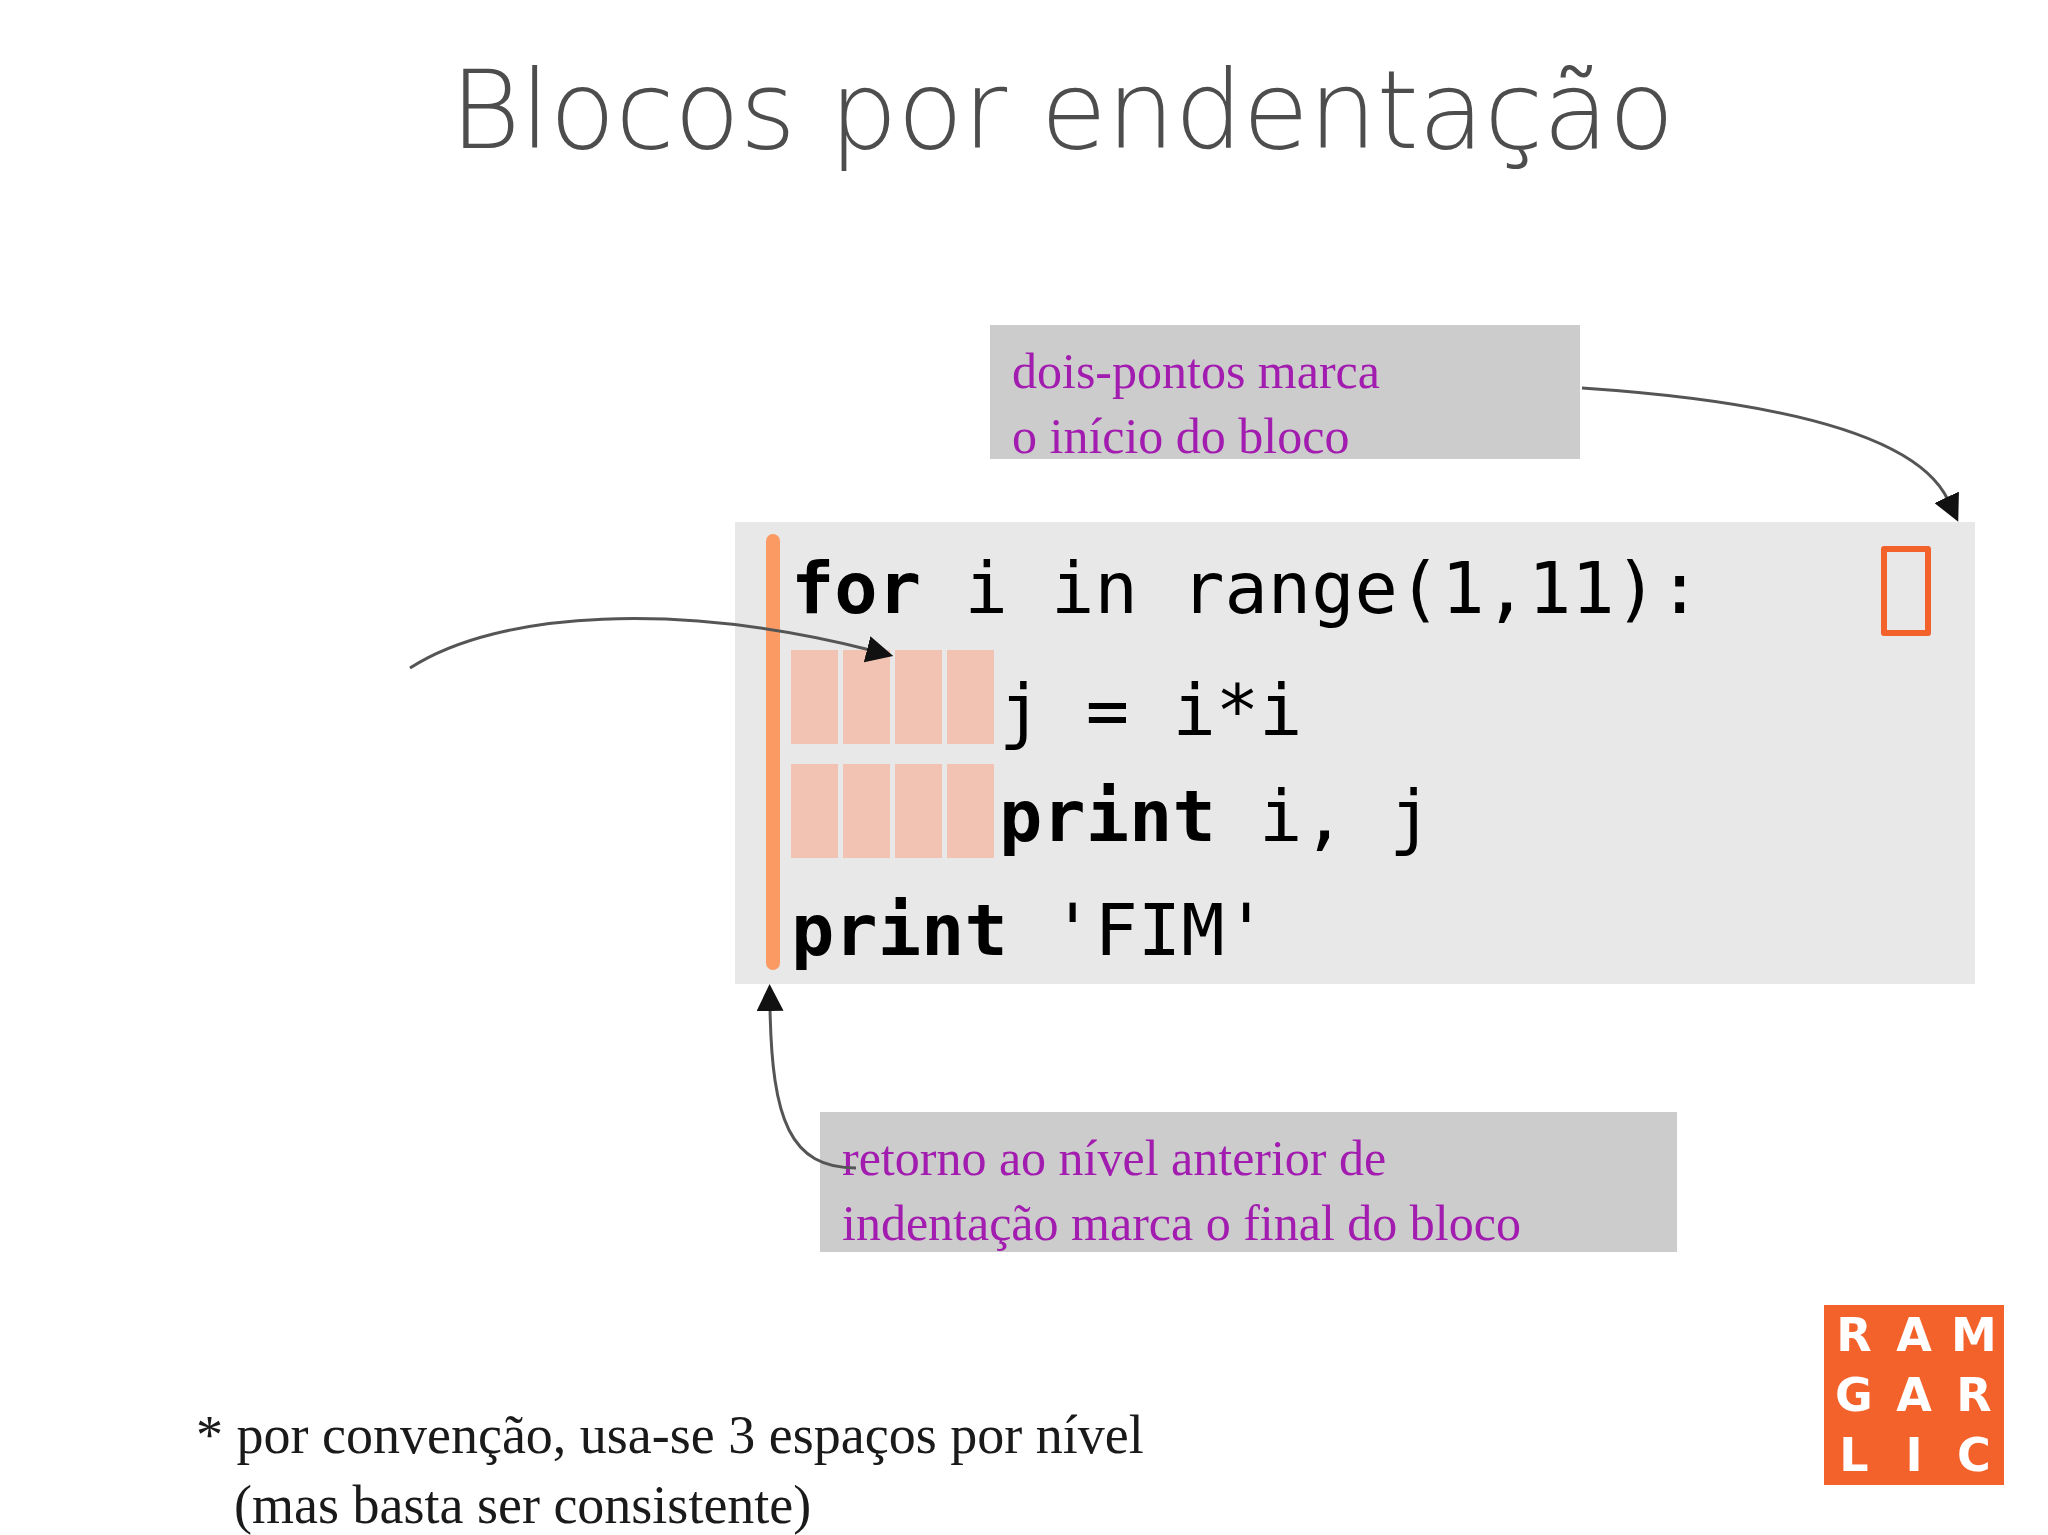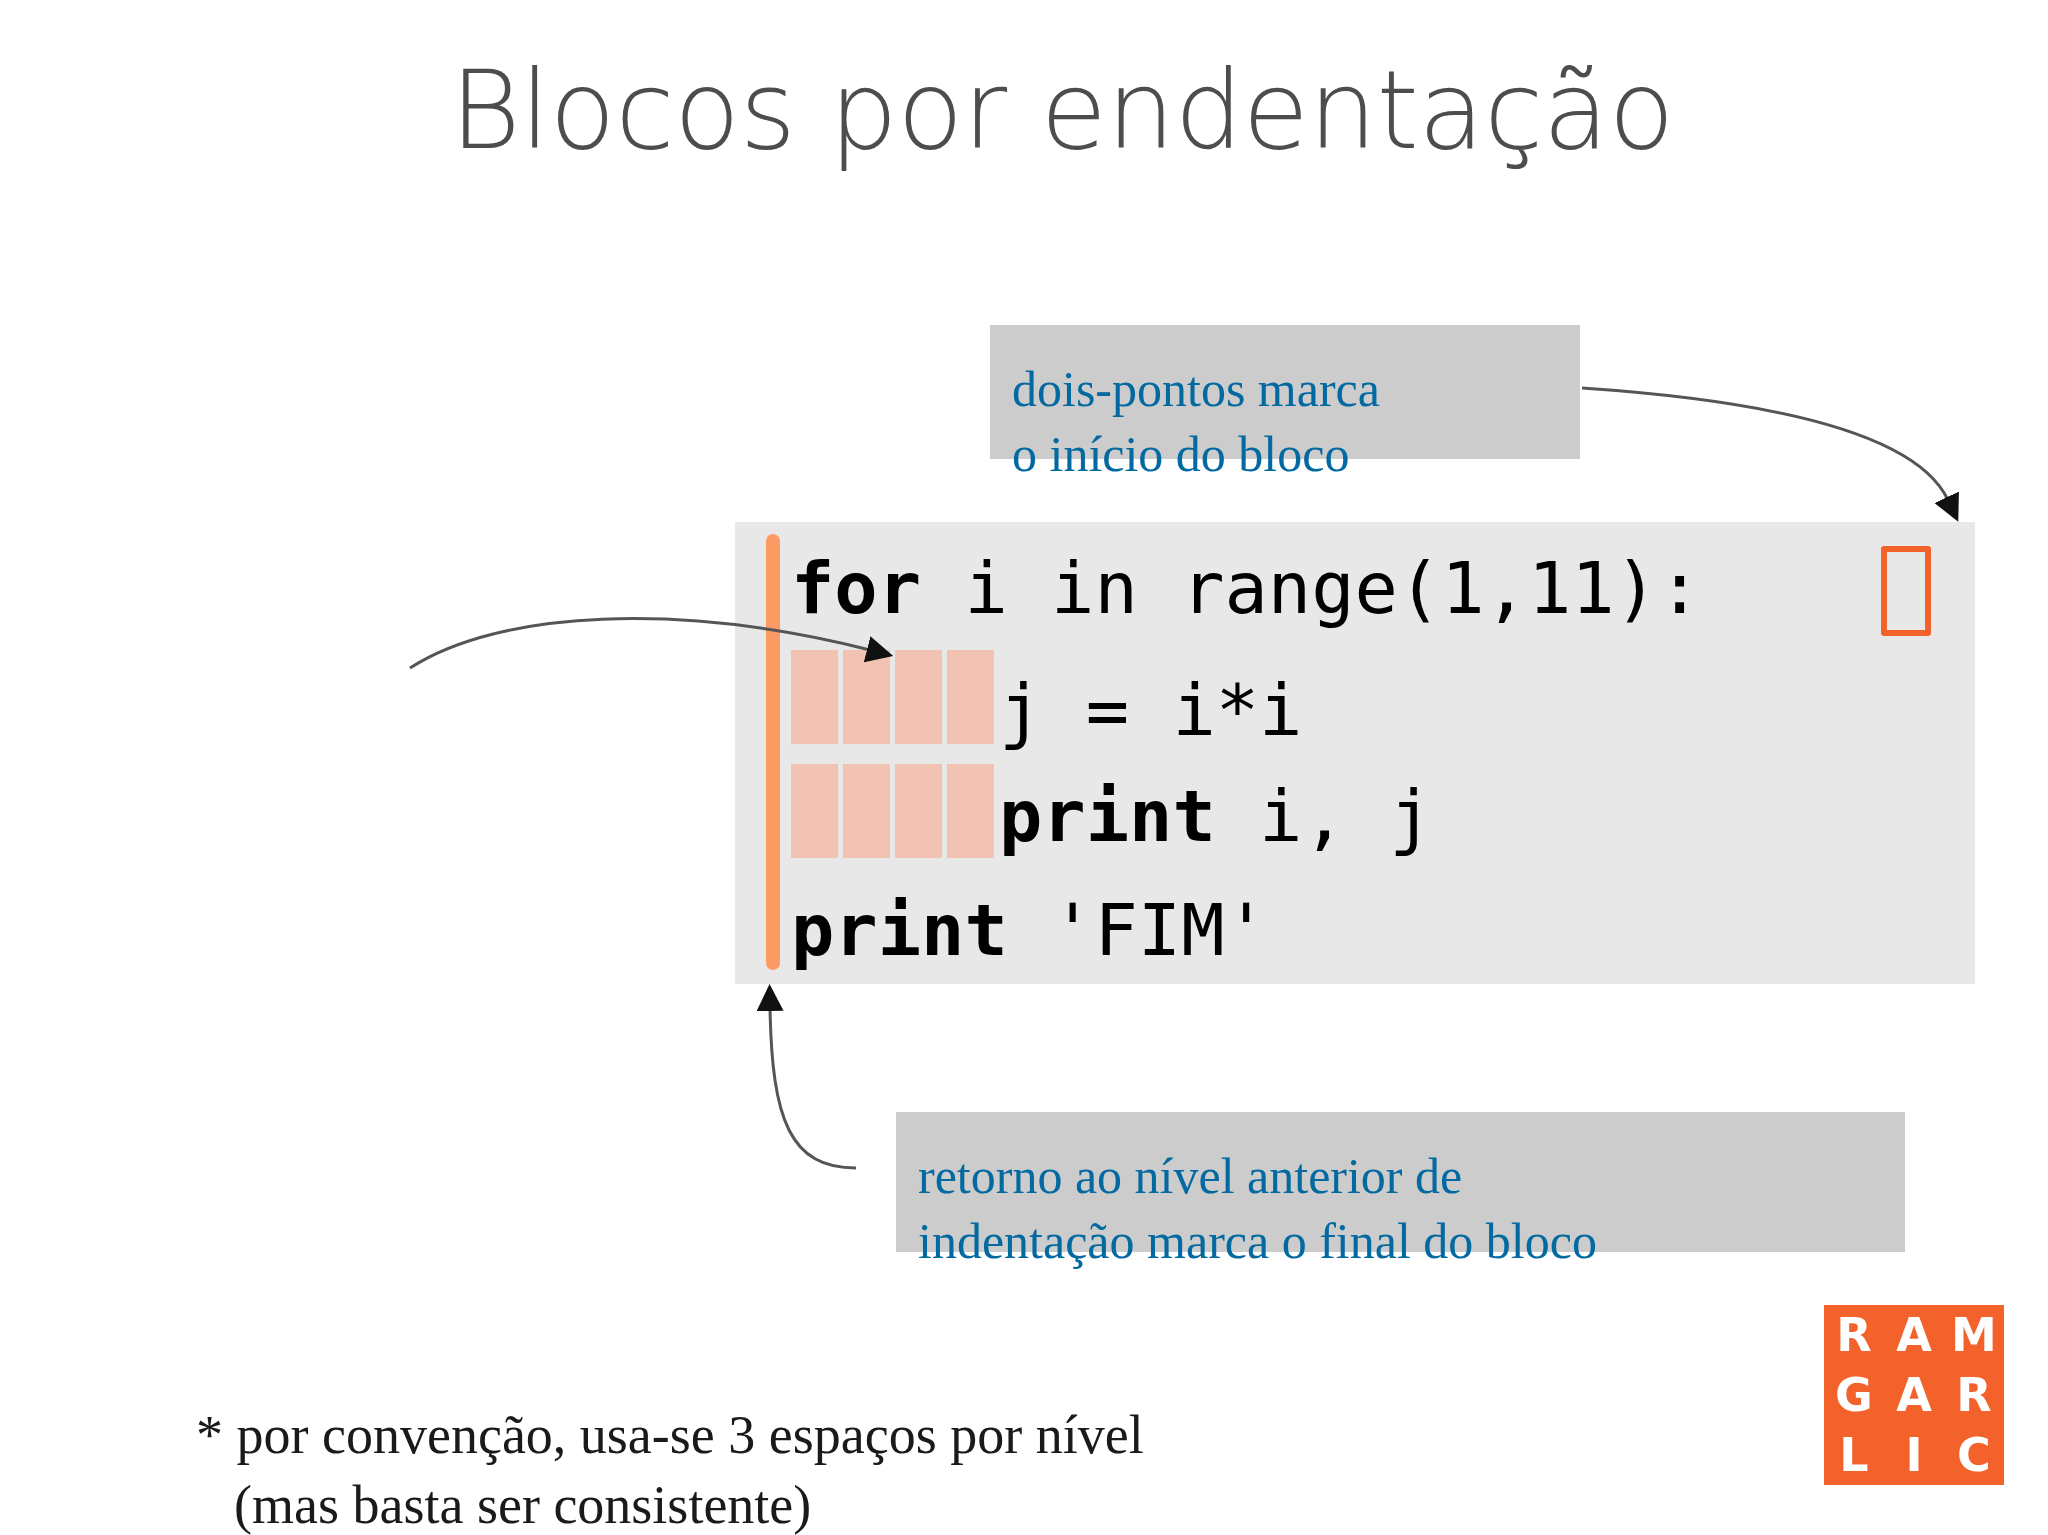--- a/index.html
+++ b/index.html
@@ -94,44 +94,44 @@
     height: 90px;
     border: 6px solid #f4622c;
     box-sizing: border-box;
     border-radius: 3px;
   }
 
   
   .callout {
     position: absolute;
     background: #cccccc;
-    color: #0369a1;
+    color: #a21caf;
     font-family: "Liberation Serif", "DejaVu Serif", serif;
     font-size: 50px;
     line-height: 65px;
-    padding: 32px 20px 16px 22px;
+    padding: 14px 20px 16px 22px;
     box-sizing: border-box;
     white-space: pre-line;
   }
   #callout-colon {
     left: 990px;
     top: 325px;
     width: 590px;
     height: 134px;
   }
   #callout-indent {
     left: 126px;
     top: 682px;
     width: 570px;
     height: 200px;
   }
   #callout-return {
-    left: 896px;
+    left: 820px;
     top: 1112px;
-    width: 1009px;
+    width: 857px;
     height: 140px;
     font-family: Liberation Serif, serif;
   }
 
   
   #footnote {
     position: absolute;
     left: 196px;
     top: 1330px;
     width: 1450px;

